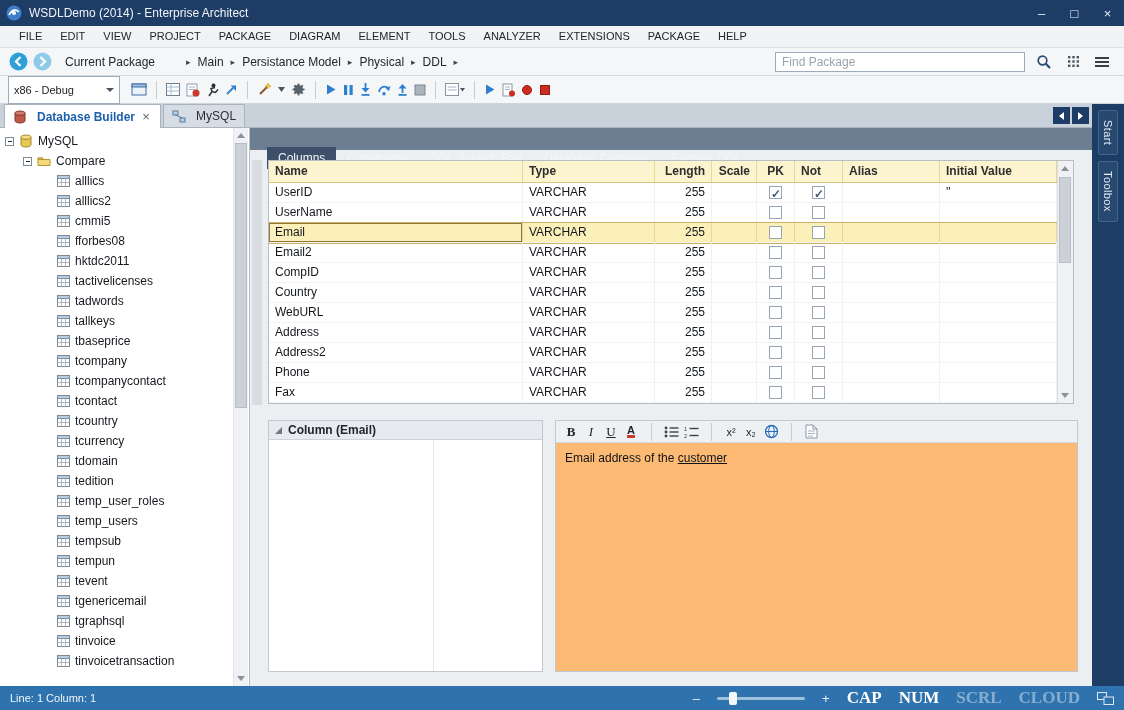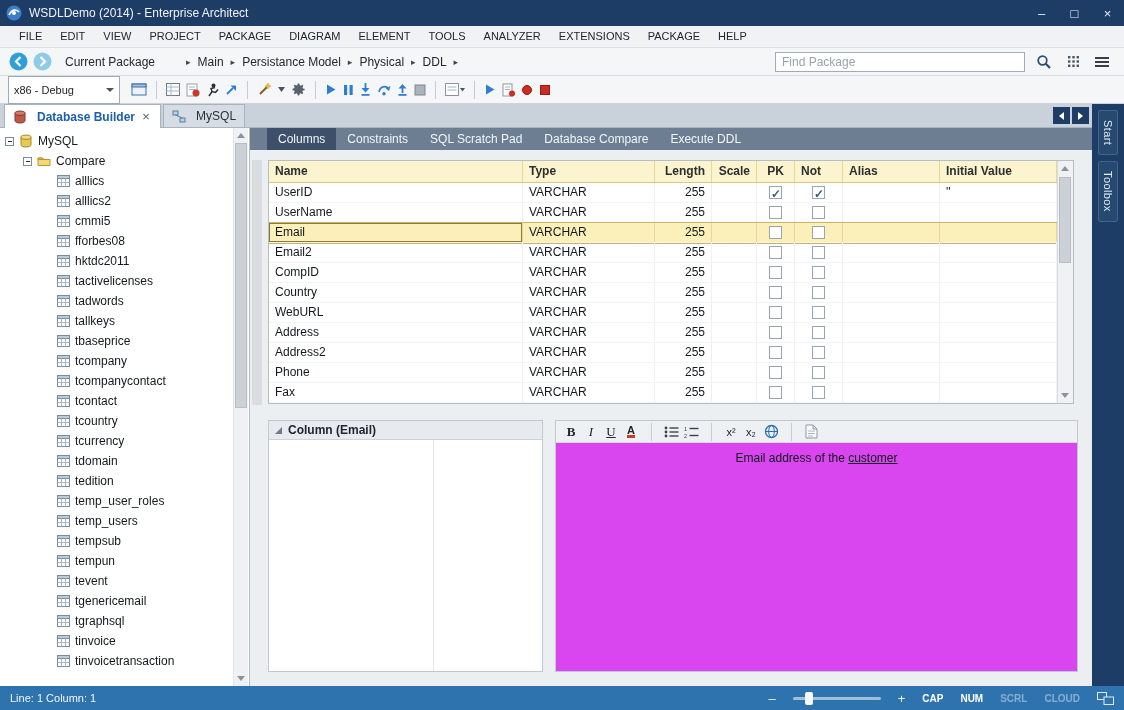--- a/index.html
+++ b/index.html
@@ -61,21 +61,21 @@
   .sb-arrow{position:absolute;left:0;width:14px;height:15px;display:flex;align-items:center;justify-content:center;}
   .sb-up{top:0;}.sb-down{bottom:0;}
   .tri-up{width:0;height:0;border-left:4px solid transparent;border-right:4px solid transparent;border-bottom:5px solid #8a929b;}
   .tri-down{width:0;height:0;border-left:4px solid transparent;border-right:4px solid transparent;border-top:5px solid #8a929b;}
   .sb-thumb{position:absolute;left:1px;width:12px;background:#ccd1d7;border:1px solid #b8bec6;}
   .tree-thumb{top:15px;height:265px;}
 
   
   .right-area{position:absolute;left:250px;top:128px;right:32px;bottom:24px;background:#eceff2;}
   .editor-tabs{position:absolute;top:0;left:0;right:0;height:22px;background:#6e7e92;display:flex;padding-left:17px;}
-  .ed-tab{height:22px;display:flex;align-items:center;padding:0 11px;color:#f2f5f9;font-size:12px;}
+  .ed-tab{height:22px;display:flex;align-items:center;padding:0 11px;color:#f2f5f9;font-size:12px;margin-top:19px;}
   .ed-tab.active{background:#3d4f69;}
   .splitterbar{position:absolute;left:2px;top:32px;width:10px;height:245px;background:#d9dde2;}
 
   
   .grid-wrap{position:absolute;left:18px;top:32px;width:806px;height:244px;background:#fff;border:1px solid #b7bdc5;}
   .g-table{position:absolute;left:0;top:0;right:16px;bottom:0;overflow:hidden;}
   .g-cols{display:grid;grid-template-columns:254px 132px 57px 45px 38px 48px 97px 117px;}
   .g-head{height:22px;background:#fcf4cf;border-bottom:1px solid #d9c77f;font-weight:700;}
   .g-head .cell{line-height:21px;border-right:1px solid #e7d896;color:#2e2e2e;}
   .g-row{height:20px;border-bottom:1px solid #f4f4f4;}
@@ -100,35 +100,35 @@
   .col-divider{position:absolute;left:164px;top:0;bottom:0;width:1px;background:#e4e7eb;}
 
   .notes-panel{position:absolute;left:305px;top:292px;width:523px;height:252px;background:#fff;border:1px solid #c2c8cf;}
   .notes-toolbar{height:22px;background:#eef1f4;border-bottom:1px solid #d6dade;display:flex;align-items:center;padding-left:5px;}
   .nt-slot{display:flex;align-items:center;justify-content:center;height:20px;min-width:20px;padding:0 1px;}
   .ic-B{font-weight:bold;font-family:"Liberation Serif",serif;font-size:13px;color:#20262e;}
   .ic-I{font-style:italic;font-family:"Liberation Serif",serif;font-size:13px;color:#20262e;}
   .ic-U{text-decoration:underline;font-family:"Liberation Serif",serif;font-size:13px;color:#20262e;}
   .ic-A{font-weight:bold;font-size:11px;line-height:10px;display:inline-block;border-bottom:3px solid #cc3a2a;color:#20262e;}
   .ic-sup,.ic-sub{font-size:11px;color:#20262e;}
-  .notes-body{position:absolute;left:0;right:0;top:22px;bottom:0;background:#d946ef;padding:8px 9px;font-size:12px;color:#101418;text-align:center;}
+  .notes-body{position:absolute;left:0;right:0;top:22px;bottom:0;background:#fdba74;padding:8px 9px;font-size:12px;color:#101418;}
   .notes-body .underline{text-decoration:underline;}
 
   
   .side-strip{position:absolute;right:0;top:104px;width:32px;bottom:24px;background:#1d3c66;display:flex;flex-direction:column;align-items:center;padding-top:6px;gap:6px;}
   .side-tab{writing-mode:vertical-rl;background:#27496f;border:1px solid #40658d;color:#e2eaf3;font-size:11px;padding:9px 3px;border-radius:2px;letter-spacing:.4px;}
 
   
   .statusbar{position:absolute;left:0;right:0;bottom:0;height:24px;background:#2e73ae;display:flex;align-items:center;color:#fff;padding:0 10px;}
   .sb-left{font-size:11px;color:#f2f7fb;}
   .sb-right{margin-left:auto;display:flex;align-items:center;gap:17px;}
   .zoom-sign{font-size:13px;color:#eef4f9;}
   .zoom-track{width:88px;height:3px;background:rgba(255,255,255,.55);position:relative;border-radius:2px;}
   .zoom-thumb{position:absolute;left:12px;top:-5px;width:8px;height:13px;background:#f4f8fb;border-radius:2px;}
-  .ind{font-size:10px;font-weight:700;color:#fff;}
+  .ind{font-size:17px;font-weight:700;color:#fff;font-family:Liberation Serif, serif;}
   .ind.off{color:rgba(255,255,255,.42);}
 </style>
 </head>
 <body>
 
 <div class="titlebar">
   <span class="app-icon">
       <svg width="16" height="16">
         <circle cx="8" cy="8" r="7.5" fill="#3d7ec9"></circle>
         <path d="M3 10 C6 4, 10 4, 13 7" stroke="#fff" stroke-width="1.6" fill="none"></path>

